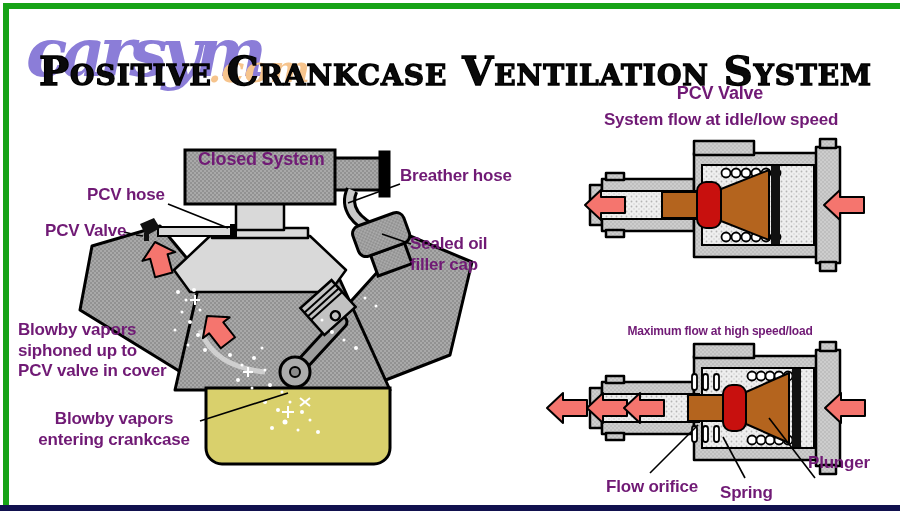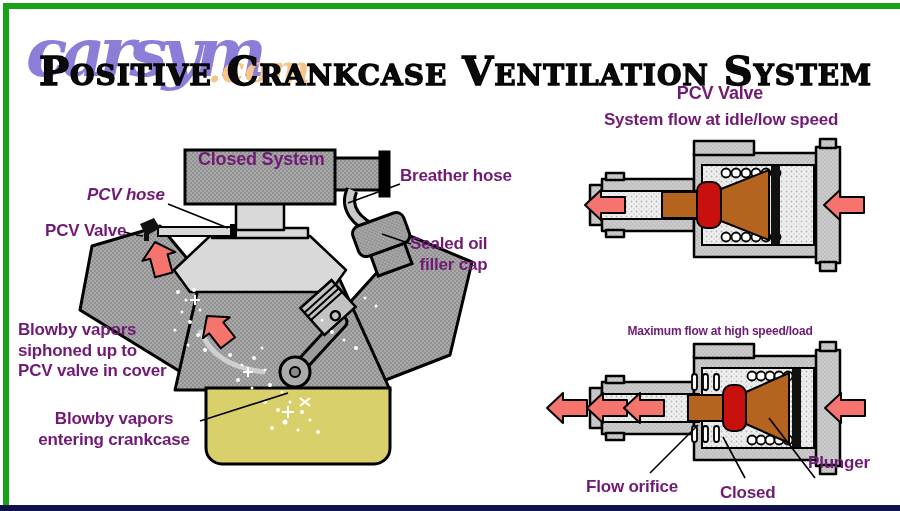--- a/index.html
+++ b/index.html
@@ -278,31 +278,31 @@
       </g>
       <g stroke="#000" stroke-width="1.6">
         <line x1="110" y1="338" x2="158" y2="290"></line>
         <line x1="205" y1="343" x2="183" y2="302"></line>
         <line x1="275" y1="343" x2="229" y2="283"></line>
       </g>
     </g>
   </svg>
 
   <div class="lbl" style="left:198px;top:121px;font-size:18px;margin-top:28px;">Closed System</div>
-  <div class="lbl" style="left:87px;top:185px;font-style:italic;">PCV hose</div>
+  <div class="lbl" style="left:87px;top:185px;">PCV hose</div>
   <div class="lbl" style="left:45px;top:221px;">PCV Valve</div>
   <div class="lbl" style="left:400px;top:166px;">Breather hose</div>
-  <div class="lbl" style="left:410px;top:234px;text-align:right;">Sealed oil
+  <div class="lbl" style="left:410px;top:234px;">Sealed oil
 filler cap</div>
   <div class="lbl" style="left:18px;top:320px;">Blowby vapors
 siphoned up to
 PCV valve in cover</div>
   <div class="lbl ctr" style="left:28px;top:409px;width:172px;">Blowby vapors
 entering crankcase</div>
 
   <div class="lbl ctr" style="left:600px;top:83px;width:240px;font-size:18px;">PCV Valve</div>
   <div class="lbl ctr" style="left:546px;top:110px;width:350px;">System flow at idle/low speed</div>
   <div class="lbl ctr" style="left:542px;top:324px;width:356px;font-size:12px;">Maximum flow at high speed/load</div>
-  <div class="lbl" style="left:586px;top:477px;">Flow orifice</div>
-  <div class="lbl" style="left:720px;top:483px;">Closed</div>
+  <div class="lbl" style="left:606px;top:477px;">Flow orifice</div>
+  <div class="lbl" style="left:720px;top:483px;">Spring</div>
   <div class="lbl" style="left:808px;top:453px;">Plunger</div>
 
 </div>
 
 </body></html>

